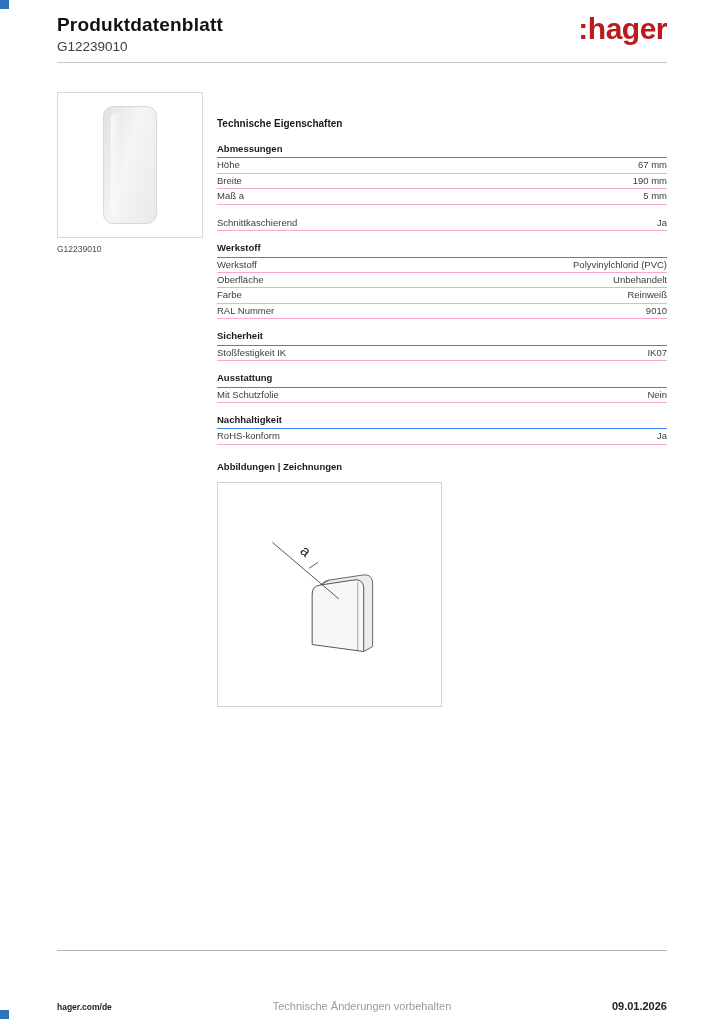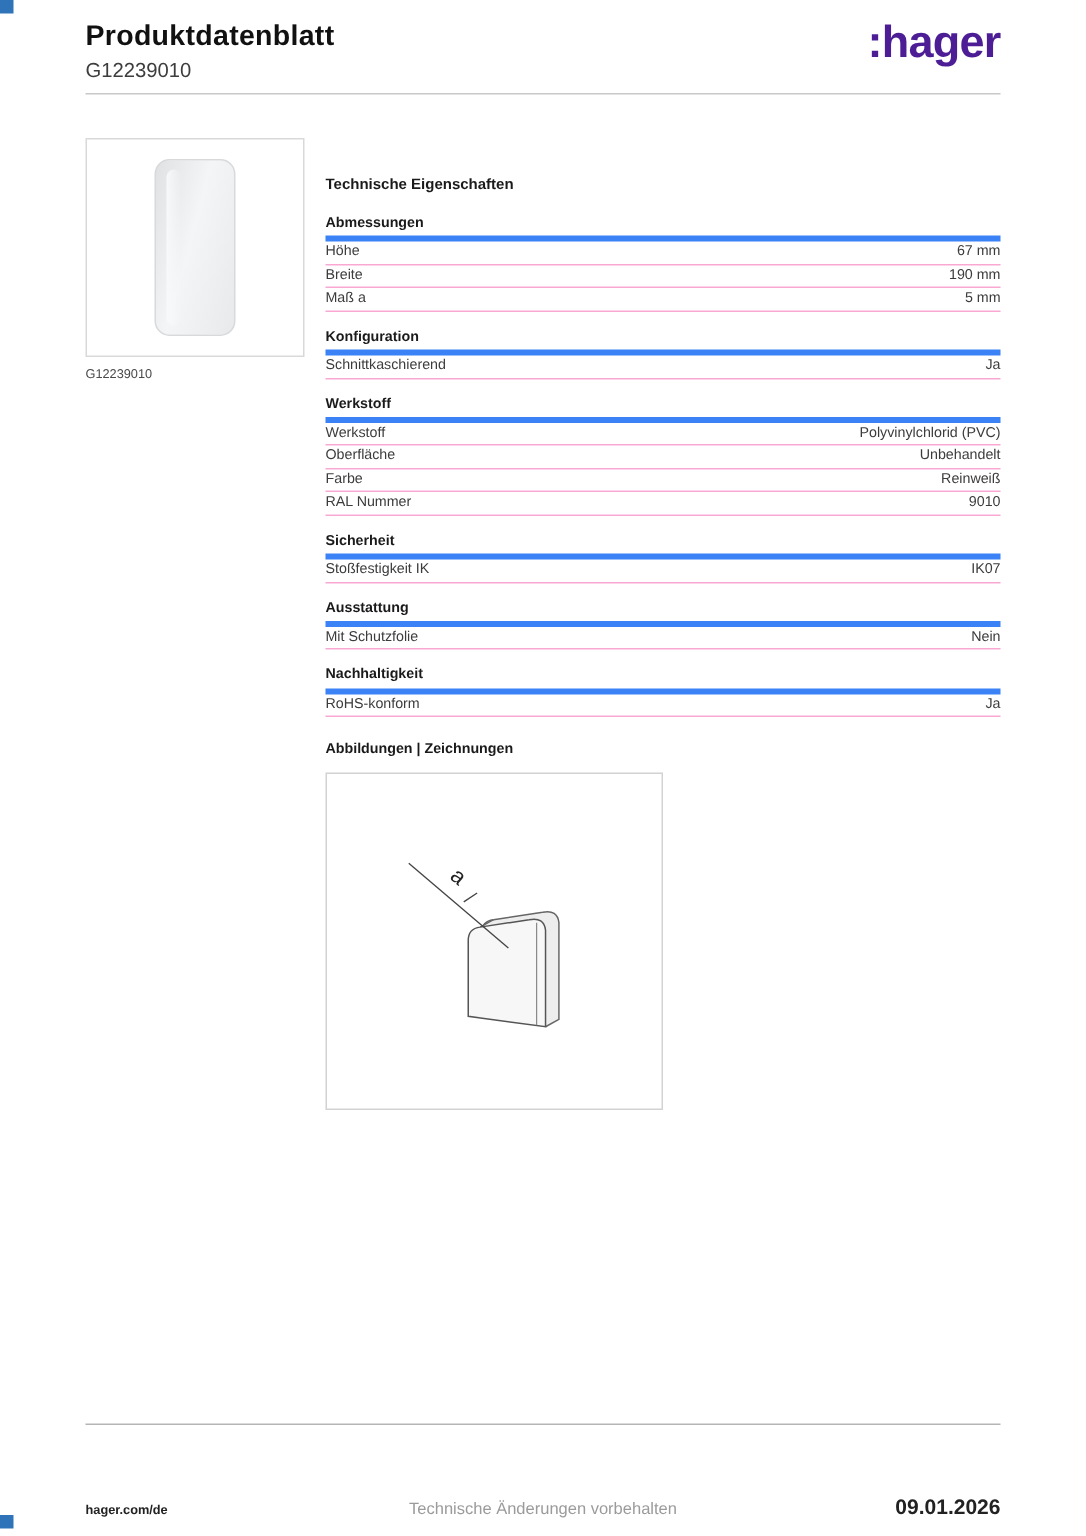--- a/index.html
+++ b/index.html
@@ -12,21 +12,21 @@
     overflow:hidden;
   }
   .corner-mark { position:absolute; left:0; width:9px; height:9px; background:#2f74b9; }
   .corner-mark.top { top:0; }
   .corner-mark.bottom { bottom:5px; }
 
   .header { position:absolute; left:57px; right:57px; top:14px;
     display:flex; justify-content:space-between; align-items:flex-start; }
   .doc-type { font-size:19px; font-weight:700; color:#111; letter-spacing:0.2px; }
   .product-id { font-size:13.5px; color:#3d3d3d; margin-top:3px; }
-  .logo { font-size:30px; font-weight:700; color:#4c1d95; line-height:1; letter-spacing:-0.5px; }
+  .logo { font-size:30px; font-weight:700; color:#b91c1c; line-height:1; letter-spacing:-0.5px; }
 
   .header-rule { position:absolute; left:57px; right:57px; top:62px; border-top:1px solid #c8c8c8; }
 
   .main { position:absolute; left:57px; right:57px; top:92px; display:flex; gap:14px; }
   .left-col { flex:0 0 146px; width:146px; }
   .image-box { width:146px; height:146px; border:1px solid #d9d9d9; background:#fff;
     display:flex; align-items:center; justify-content:center; }
   .cap-photo { width:54px; height:118px; border-radius:10px;
     background:linear-gradient(105deg,#dfe1e3 0%,#f4f5f6 45%,#e7e9ea 100%);
     border:1px solid #d7d9db; position:relative; }
@@ -34,38 +34,38 @@
     border-radius:6px; background:linear-gradient(90deg,#f8f9fa,rgba(255,255,255,0)); }
   .image-caption { margin-top:6px; font-size:8.5px; color:#4a4a4a; }
 
   .right-col { flex:1; min-width:0; }
   .product-title { font-size:9.5px; font-weight:700; color:#1a1a1a; line-height:1.35; }
   .tech-heading { font-size:10px; font-weight:700; margin-top:26px; }
 
   .sections { margin-top:14px; }
   .section { margin-bottom:11px; }
   .section-title { font-size:9.5px; font-weight:700; line-height:1.2;
-    padding-bottom:3px; border-bottom:4px solid #3b82f6; }
+    padding-bottom:3px; border-bottom:1px solid #3b82f6; }
   .row { display:flex; justify-content:space-between; align-items:baseline;
     font-size:9.5px; line-height:1.1; color:#3c3c3c;
     padding:2px 0; border-bottom:1px solid #f9a8d4; }
   .row .lbl { text-align:left; }
   .row .val { text-align:right; }
 
   .drawings-heading { font-size:9.5px; font-weight:700; margin-top:16px; }
   .drawing-box { margin-top:10px; width:225px; height:225px; border:1px solid #d2d2d2; background:#fff; }
   .drawing-box svg { display:block; width:100%; height:100%; }
   .dim-label { font-size:15px; fill:#222; font-family:"Liberation Sans", sans-serif; }
 
   .footer { position:absolute; left:57px; right:57px; bottom:12px;
     border-top:1px solid #b5b5b5; padding-top:7px;
     display:flex; align-items:baseline; }
   .footer-left  { width:33%; font-size:8.5px; font-weight:700; color:#222;margin-top:44px; }
   .footer-center{ width:34%; font-size:11px; color:#9b9b9b; text-align:center; }
-  .footer-right { width:33%; font-size:14px; font-weight:700; color:#222; text-align:right; }
+  .footer-right { width:33%; font-size:11px; font-weight:700; color:#222; text-align:right; }
 </style>
 </head>
 <body>
 
 <div class="corner-mark top"></div>
 <div class="corner-mark bottom"></div>
 
 <div class="header">
   <div>
     <div class="doc-type">Produktdatenblatt</div>
@@ -96,21 +96,20 @@
           <div class="row">
             <span class="lbl">Breite</span>
             <span class="val">190 mm</span>
           </div>
           <div class="row">
             <span class="lbl">Maß a</span>
             <span class="val">5 mm</span>
           </div>
         </div>
         <div class="section">
-          <div class="section-title">Konfiguration</div>
           <div class="row">
             <span class="lbl">Schnittkaschierend</span>
             <span class="val">Ja</span>
           </div>
         </div>
         <div class="section">
           <div class="section-title">Werkstoff</div>
           <div class="row">
             <span class="lbl">Werkstoff</span>
             <span class="val">Polyvinylchlorid (PVC)</span>

